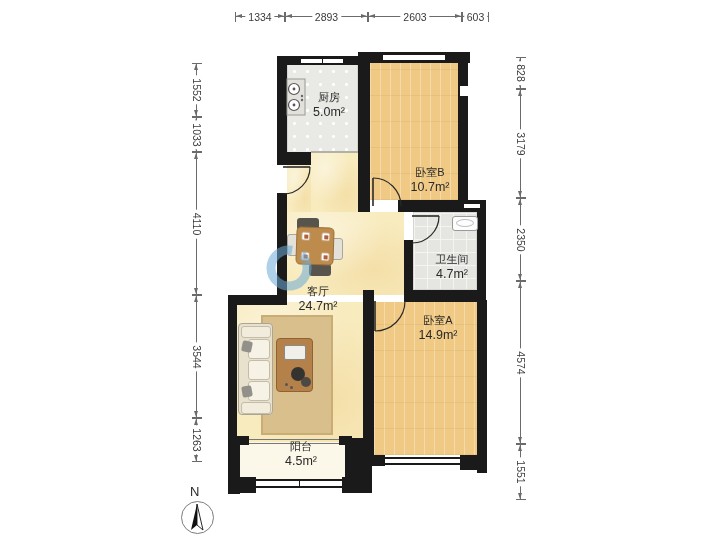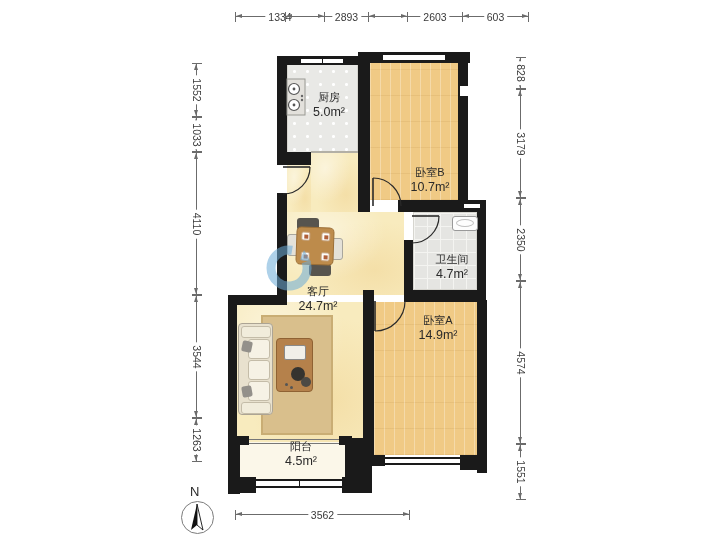--- a/index.html
+++ b/index.html
@@ -47,21 +47,21 @@
   .bed{position:absolute;border:1px solid #8c8374;box-sizing:border-box;overflow:hidden;}
   .bed .sec{position:absolute;top:0;bottom:0;}
   .sink{position:absolute;background:#fdfdfd;border:1px solid #999;border-radius:3px;box-sizing:border-box;z-index:23;}
   .sink i{position:absolute;left:3px;top:2px;right:3px;bottom:3px;border:1px solid #c0c0c0;border-radius:50%;}
   
   .rlabel{position:absolute;transform:translateX(-50%);text-align:center;color:#2a2a2a;
           line-height:1.25;white-space:nowrap;z-index:45;}
   .rlabel .nm{font-size:11px;display:block;}
   .rlabel .ar{font-size:12.5px;display:block;}
   
-  .dimh{position:absolute;height:14px;z-index:30;padding-left:40px;}
+  .dimh{position:absolute;height:14px;z-index:30;}
   .dimh .line{position:absolute;left:0;right:0;top:6px;border-top:1px solid #6b6b6b;}
   .dimh .tl,.dimh .tr{position:absolute;top:2px;width:1px;height:10px;background:#6b6b6b;}
   .dimh .tl{left:0;} .dimh .tr{right:0;}
   .dimh .al{position:absolute;left:1px;top:4px;width:0;height:0;border-right:6px solid #6b6b6b;
             border-top:2.5px solid transparent;border-bottom:2.5px solid transparent;}
   .dimh .ar2{position:absolute;right:1px;top:4px;width:0;height:0;border-left:6px solid #6b6b6b;
             border-top:2.5px solid transparent;border-bottom:2.5px solid transparent;}
   .dimh .lbl{position:absolute;left:50%;top:50%;transform:translate(-50%,-50%);background:#fff;
              padding:0 3px;font-size:10.5px;color:#3a3a3a;white-space:nowrap;}
   .dimv{position:absolute;width:14px;z-index:30;}
@@ -288,28 +288,20 @@
     </div>
   <div class="dimh" style="left:462px;top:10px;width:27px;">
     <span class="line"></span>
       <span class="tl"></span>
       <span class="tr"></span>
       <span class="al"></span>
       <span class="ar2"></span>
     <span class="lbl">603</span>
     </div>
 
-  <div class="dimh" style="left:235px;top:508px;width:135px;">
-    <span class="line"></span>
-      <span class="tl"></span>
-      <span class="tr"></span>
-      <span class="al"></span>
-      <span class="ar2"></span>
-    <span class="lbl">3562</span>
-    </div>
 
   <div class="dimv" style="left:190px;top:63px;height:54px;">
     <span class="line"></span>
       <span class="tt"></span>
       <span class="tb"></span>
       <span class="at"></span>
       <span class="ab"></span>
     <span class="lbl">1552</span>
     </div>
   <div class="dimv" style="left:190px;top:117px;height:35px;">

